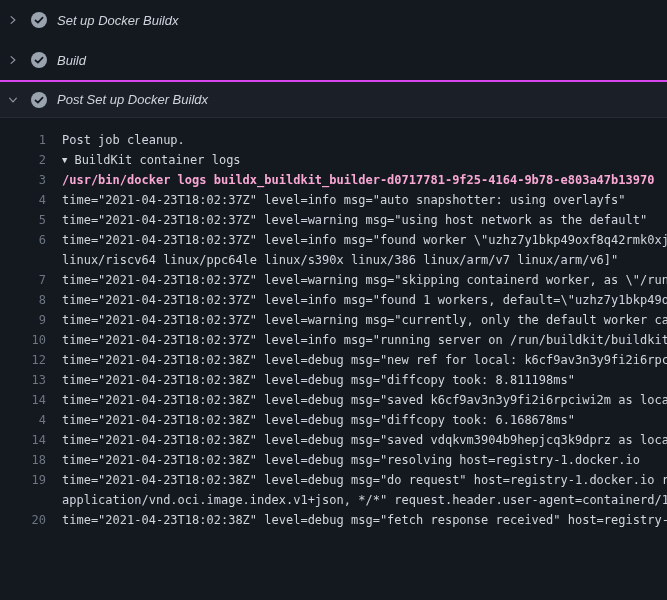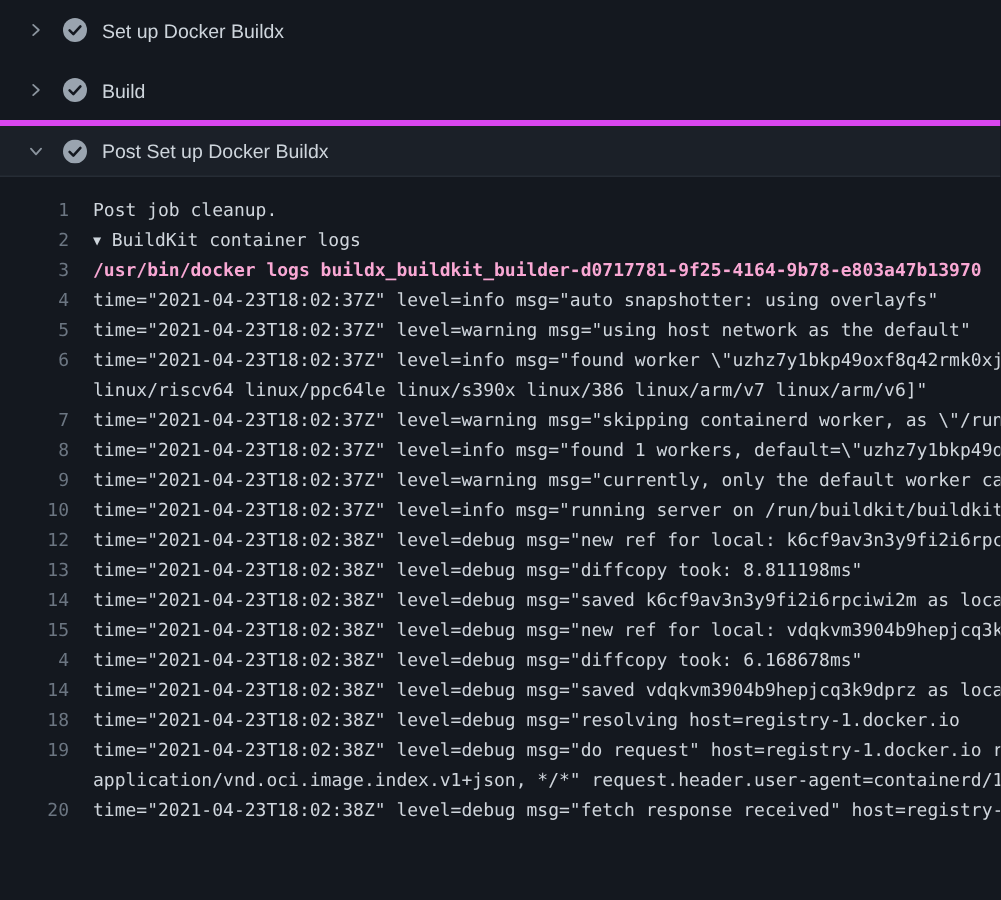--- a/index.html
+++ b/index.html
@@ -6,28 +6,28 @@
   html,body {
     width:667px; height:600px; overflow:hidden;
     background:#14181f;
     font-family:"Liberation Sans", sans-serif;
   }
   .viewer { width:667px; height:600px; overflow:hidden; }
 
   
   .section-header {
     display:flex; align-items:center;
-    height:40px; padding:0 16px;
+    height:40px; padding:0 5px;
     cursor:pointer;
-    color:#ced5dc; font-size:13px;
+    color:#ced5dc; font-size:13px;font-style:italic;
   }
   .section-header.expanded {
     height:38px;
     background:#1b2028;
-    border-top:4px solid #d946ef;
+    border-top:2px solid #d946ef;
     border-bottom:1px solid #262c35;
   }
   .chevron {
     width:16px; height:16px; flex:none;
     display:flex; align-items:center; justify-content:center;
     color:#8b949e;
   }
   .chevron svg { width:12px; height:12px; display:block; }
   .expanded .chevron svg { transform:rotate(90deg); }
   .check {
@@ -191,24 +191,20 @@
   <div class="log-line">
     <span class="ln">13</span>
     <span class="content">time="2021-04-23T18:02:38Z" level=debug msg="diffcopy took: 8.811198ms"</span>
   </div>
 
   <div class="log-line">
     <span class="ln">14</span>
     <span class="content">time="2021-04-23T18:02:38Z" level=debug msg="saved k6cf9av3n3y9fi2i6rpciwi2m as loca</span>
   </div>
 
-  <div class="log-line">
-    <span class="ln">15</span>
-    <span class="content">time="2021-04-23T18:02:38Z" level=debug msg="new ref for local: vdqkvm3904b9hepjcq3k</span>
-  </div>
 
   <div class="log-line">
     <span class="ln">4</span>
     <span class="content">time="2021-04-23T18:02:38Z" level=debug msg="diffcopy took: 6.168678ms"</span>
   </div>
 
   <div class="log-line">
     <span class="ln">14</span>
     <span class="content">time="2021-04-23T18:02:38Z" level=debug msg="saved vdqkvm3904b9hepjcq3k9dprz as loca</span>
   </div>

